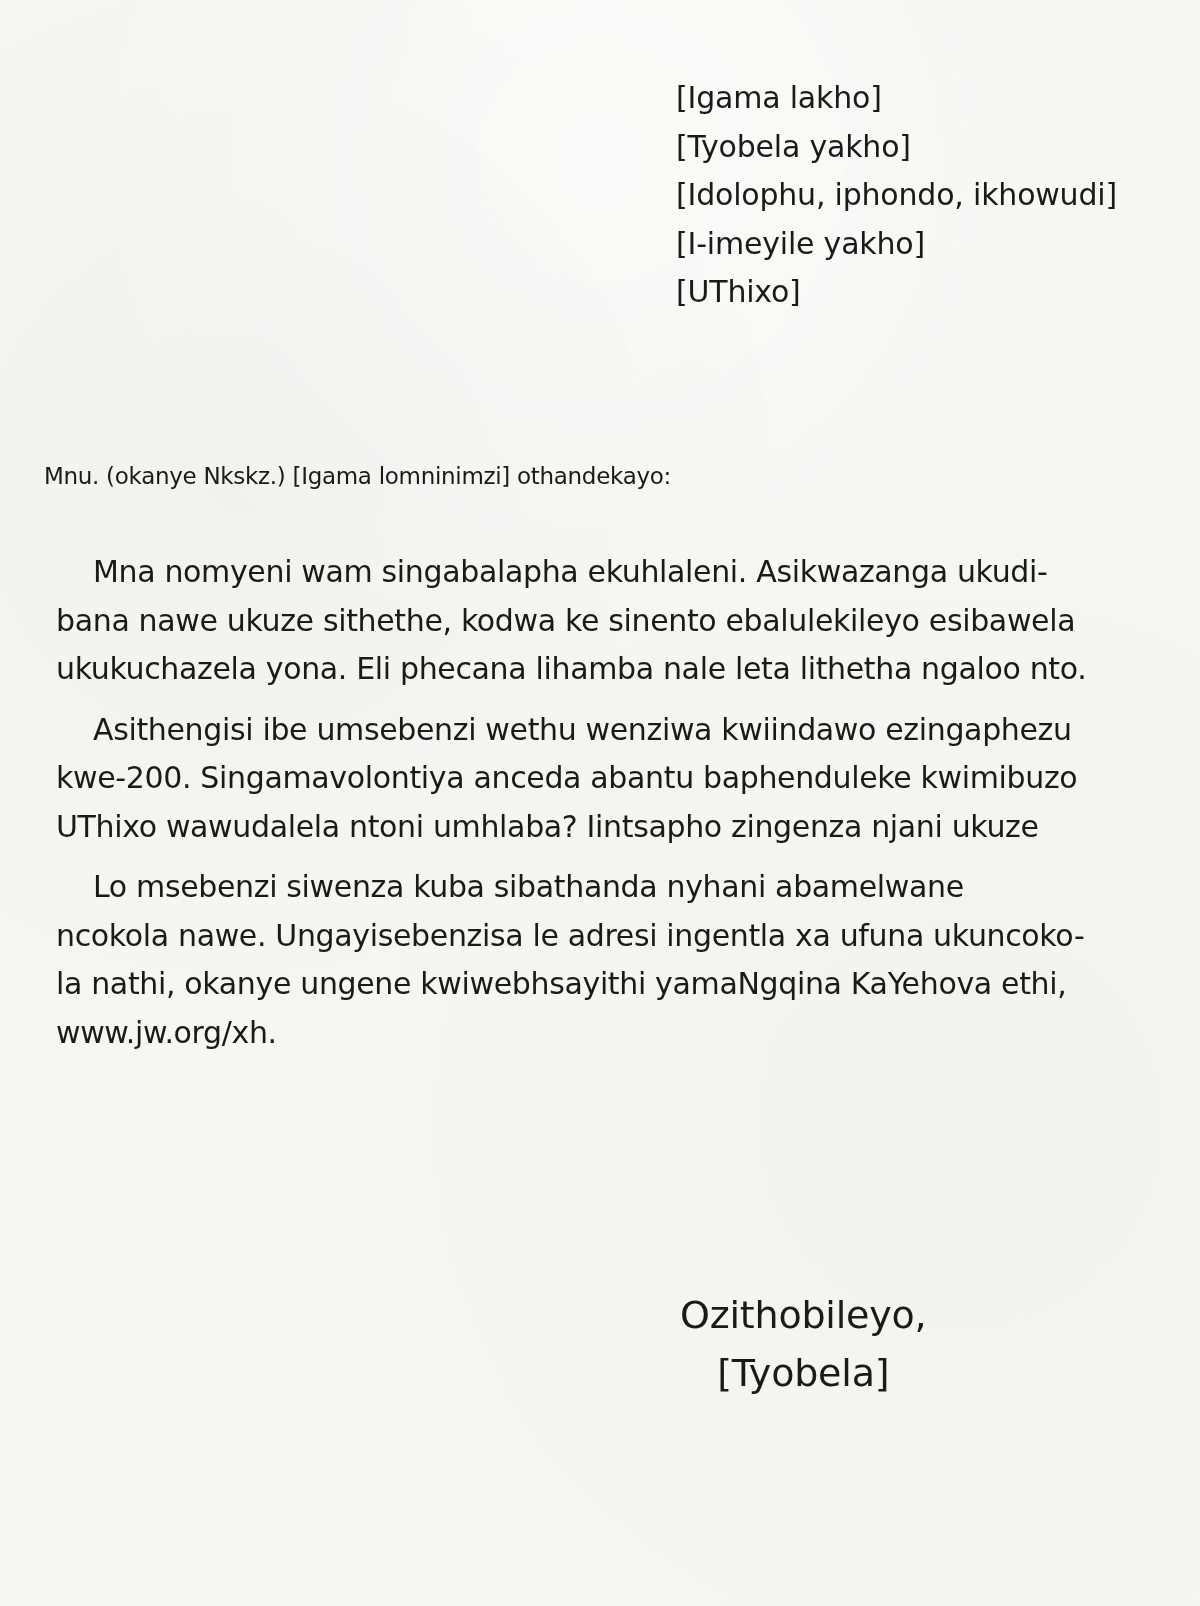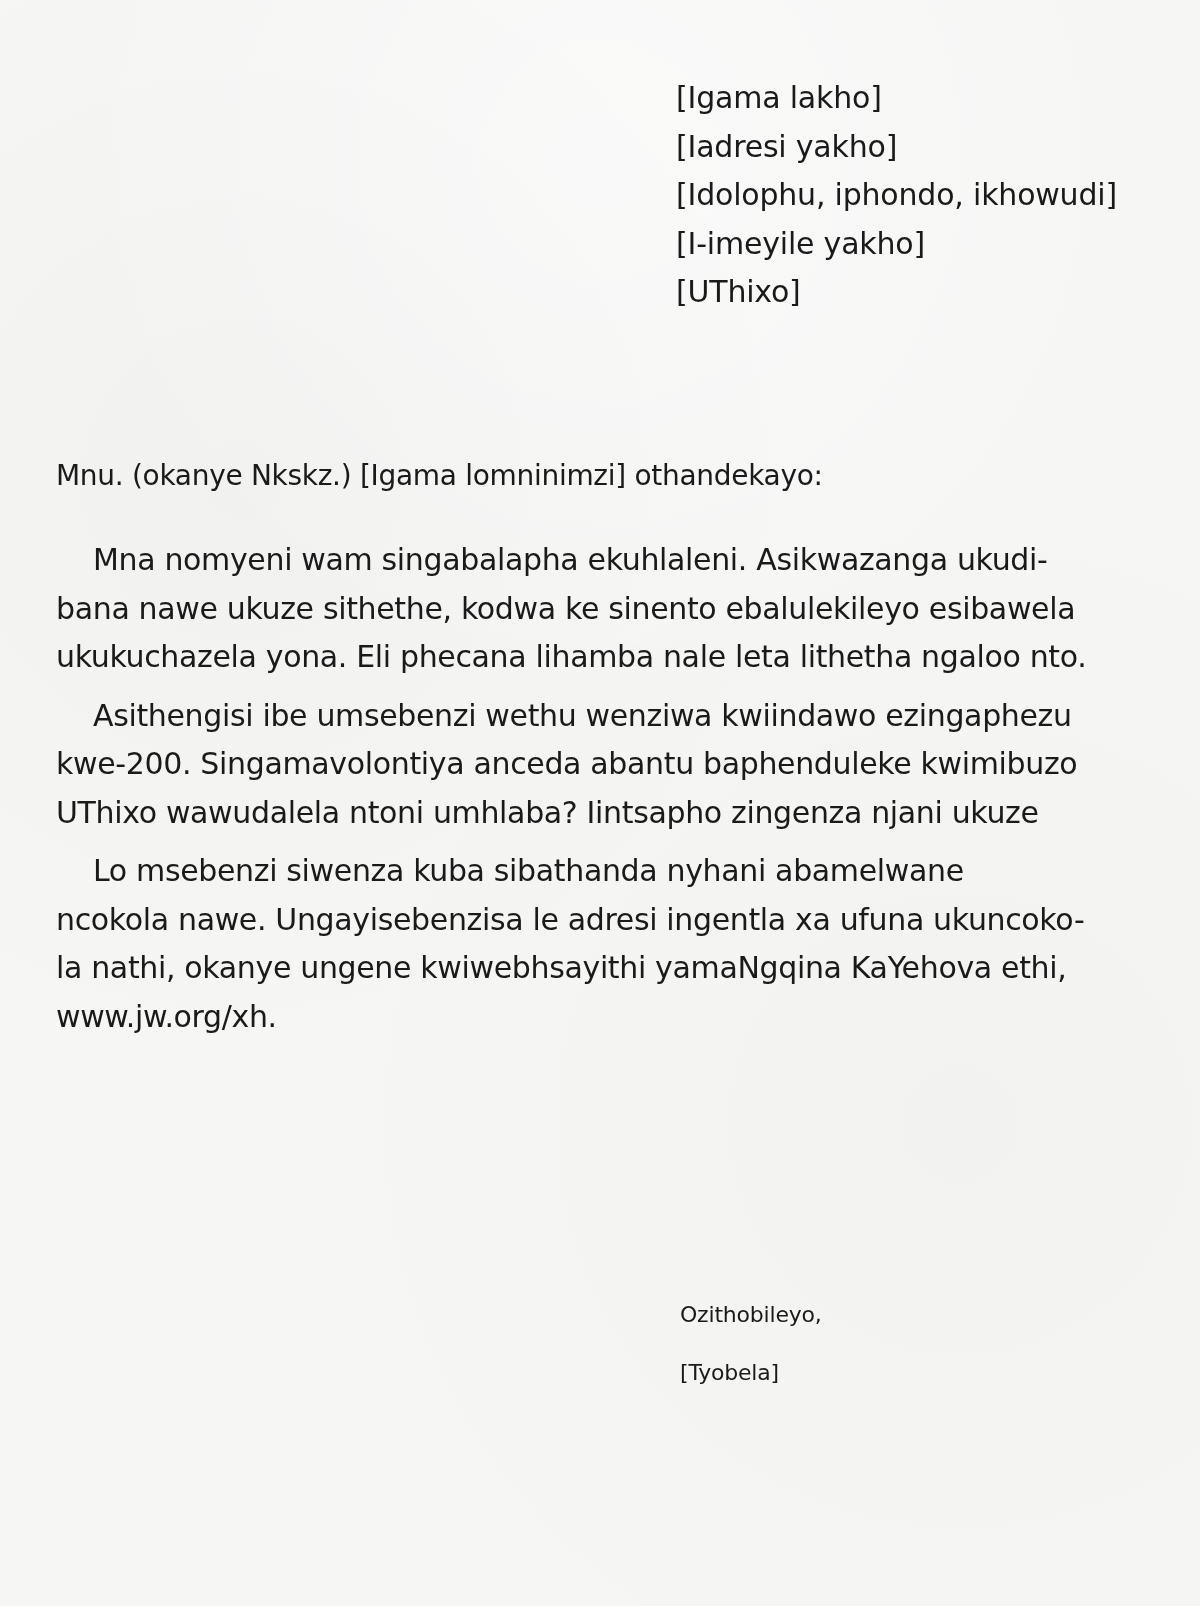--- a/index.html
+++ b/index.html
@@ -29,71 +29,72 @@
       left: 676px;
       top: 74px;
       font-size: 30px;
       line-height: 48.5px;
       letter-spacing: -0.2px;
       white-space: nowrap;
     }
     .sender-line { display: block; }
     .salutation {
       position: absolute;
-      left: 56px;
+      left: 44px;
       top: 456px;
-      font-size: 28px;
+      font-size: 23px;
       line-height: 40px;
       letter-spacing: -0.3px;
       white-space: nowrap;
     }
     .body-text {
       position: absolute;
       left: 56px;
       top: 536px;
       width: 1110px;
       font-size: 30px;
       line-height: 48.5px;
       letter-spacing: -0.35px;
     }
     .paragraph {
-      margin: 0 0 10px 0;
+      margin: 12px 0 10px 0;
     }
     .line {
       display: block;
       white-space: nowrap;
     }
     .line.indent {
       padding-left: 37px;
     }
     .closing-block {
       position: absolute;
       left: 680px;
       top: 1295px;
-      font-size: 22px;
+      font-size: 38px;
       line-height: 40px;
       letter-spacing: -0.2px;
       white-space: nowrap;
+      text-align: center;
     }
     .closing {
       display: block;
       margin-bottom: 18px;
     }
     .signature {
       display: block;
     }
   </style>
 </head>
 <body>
 
 <div class="page">
 
   <div class="sender-block">
     <span class="sender-line">[Igama lakho]</span>
-    <span class="sender-line">[Iadresi yakho]</span>
+    <span class="sender-line">[Tyobela yakho]</span>
     <span class="sender-line">[Idolophu, iphondo, ikhowudi]</span>
     <span class="sender-line">[I-imeyile yakho]</span>
     <span class="sender-line">[UThixo]</span>
   </div>
 
   <div class="salutation">Mnu. (okanye Nkskz.) [Igama lomninimzi] othandekayo:</div>
 
   <div class="body-text">
     <p class="paragraph">
       <span class="line indent">Mna nomyeni wam singabalapha ekuhlaleni. Asikwazanga ukudi-</span>

